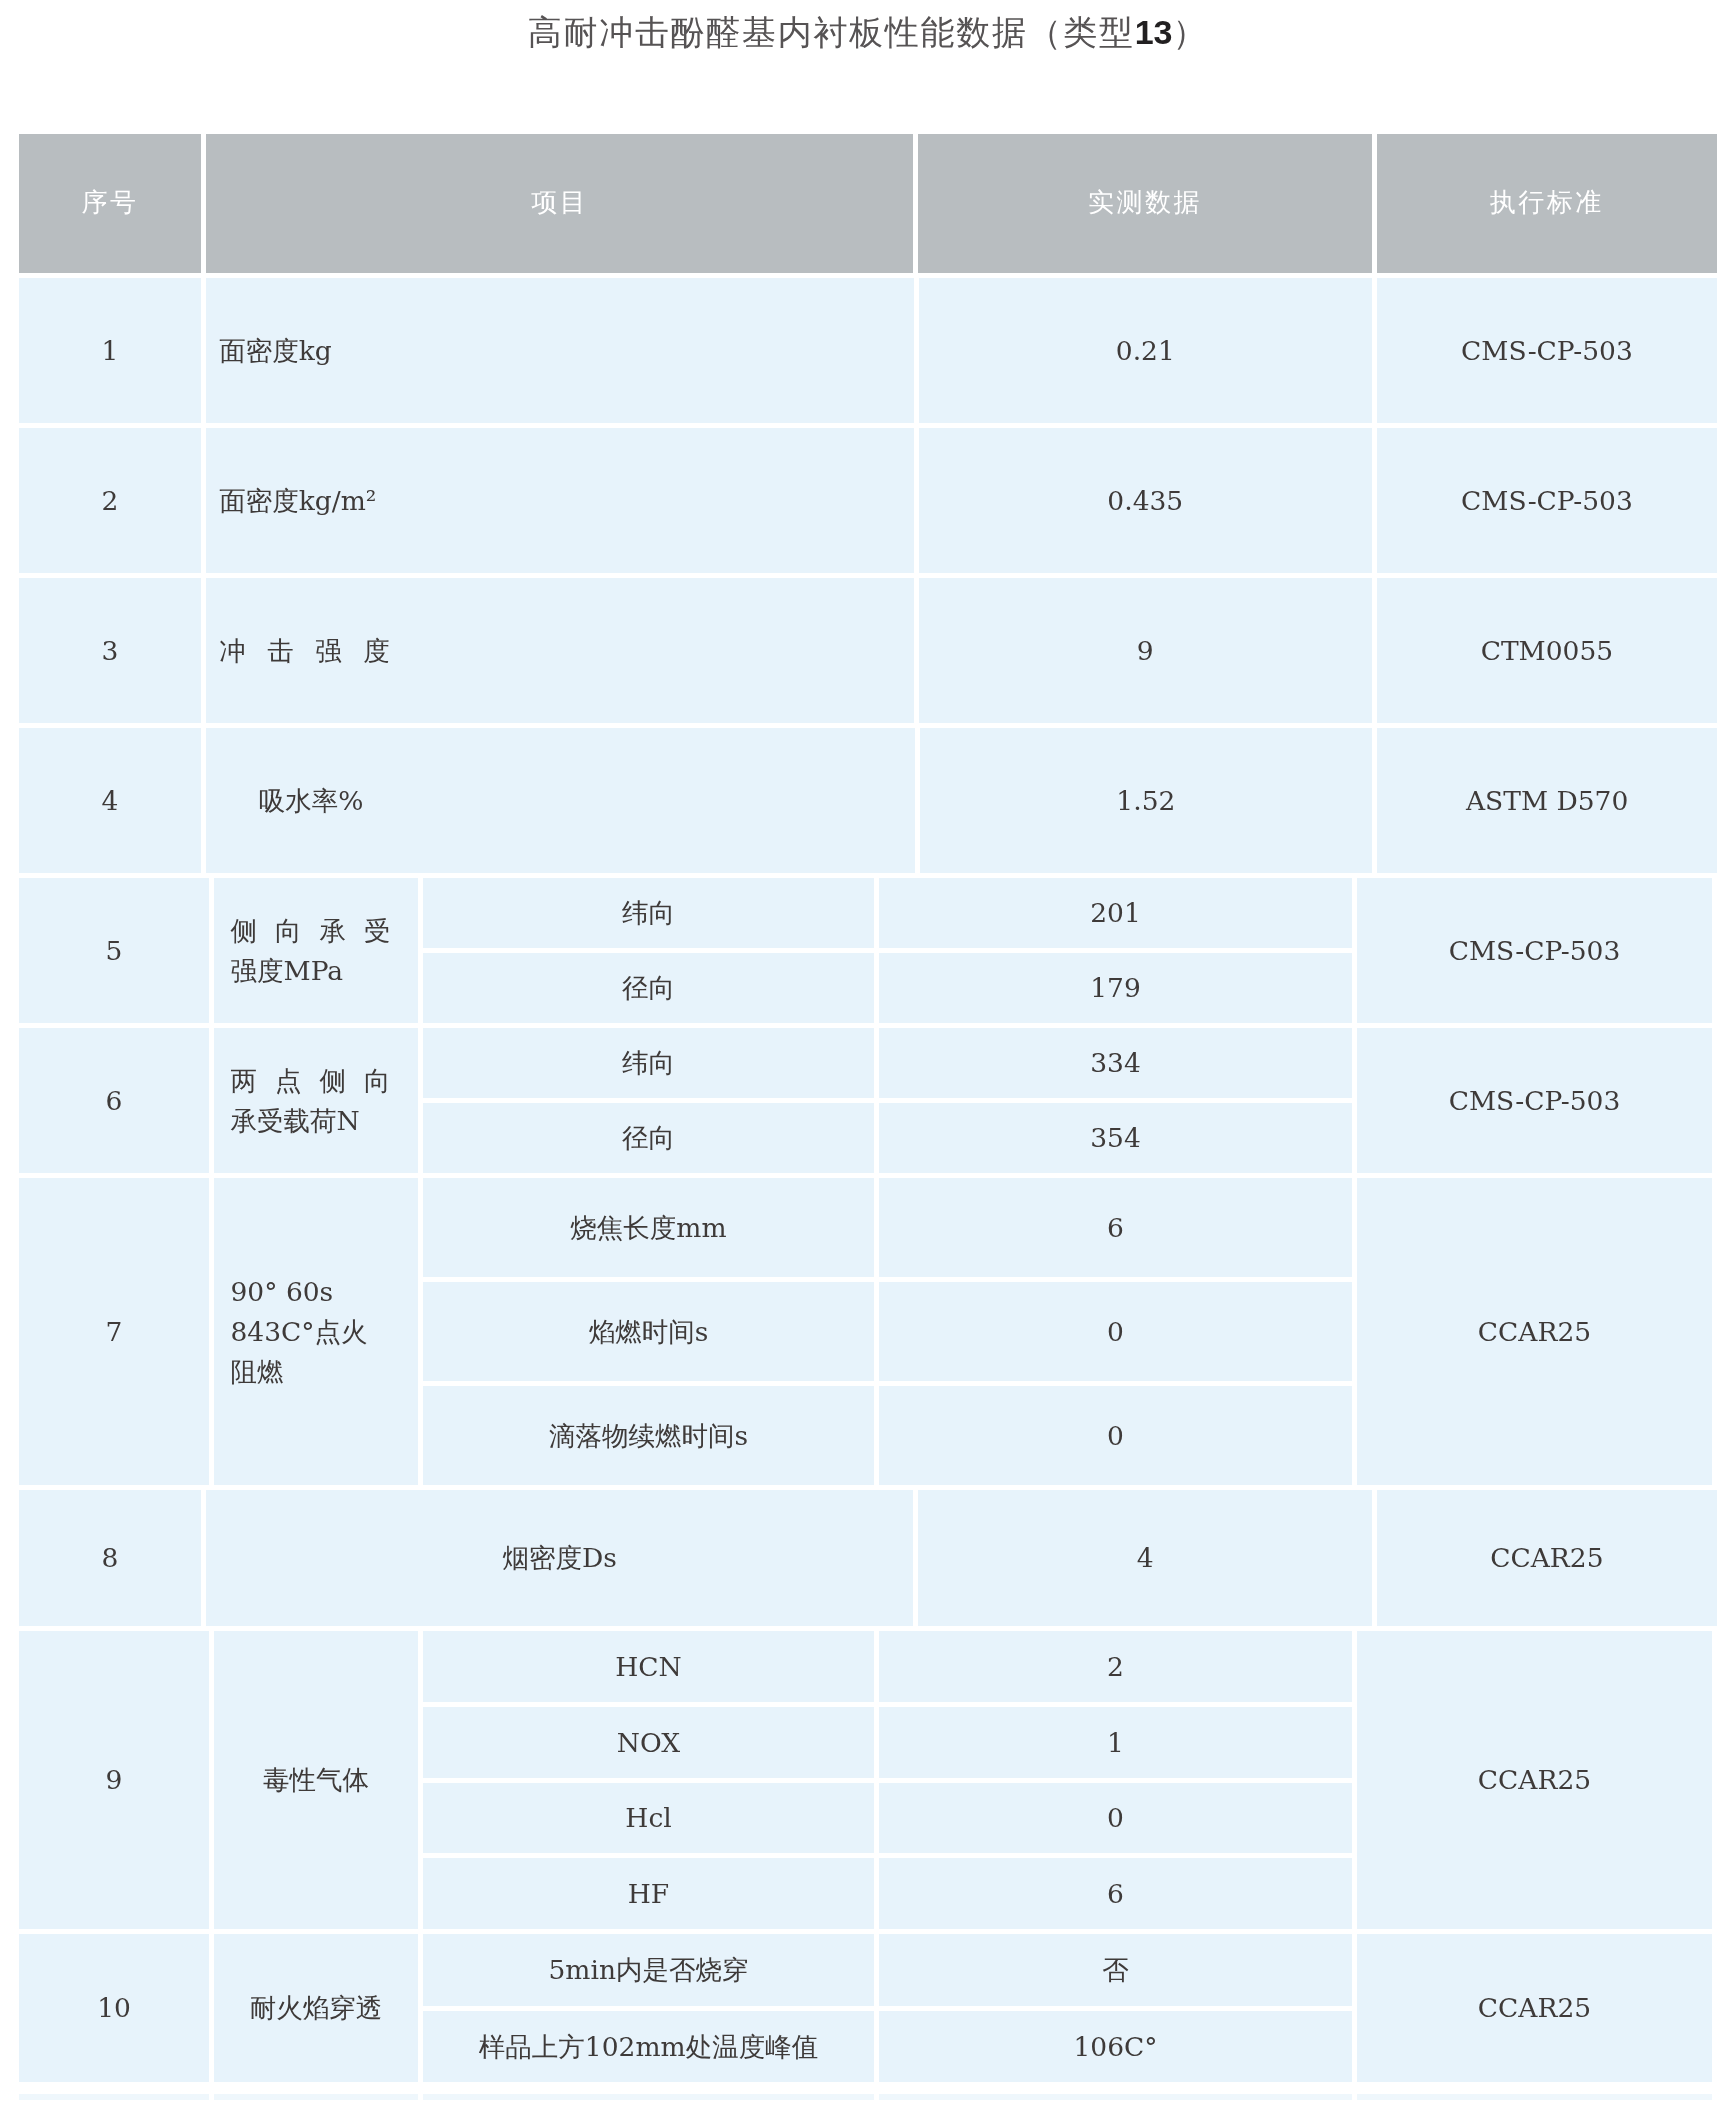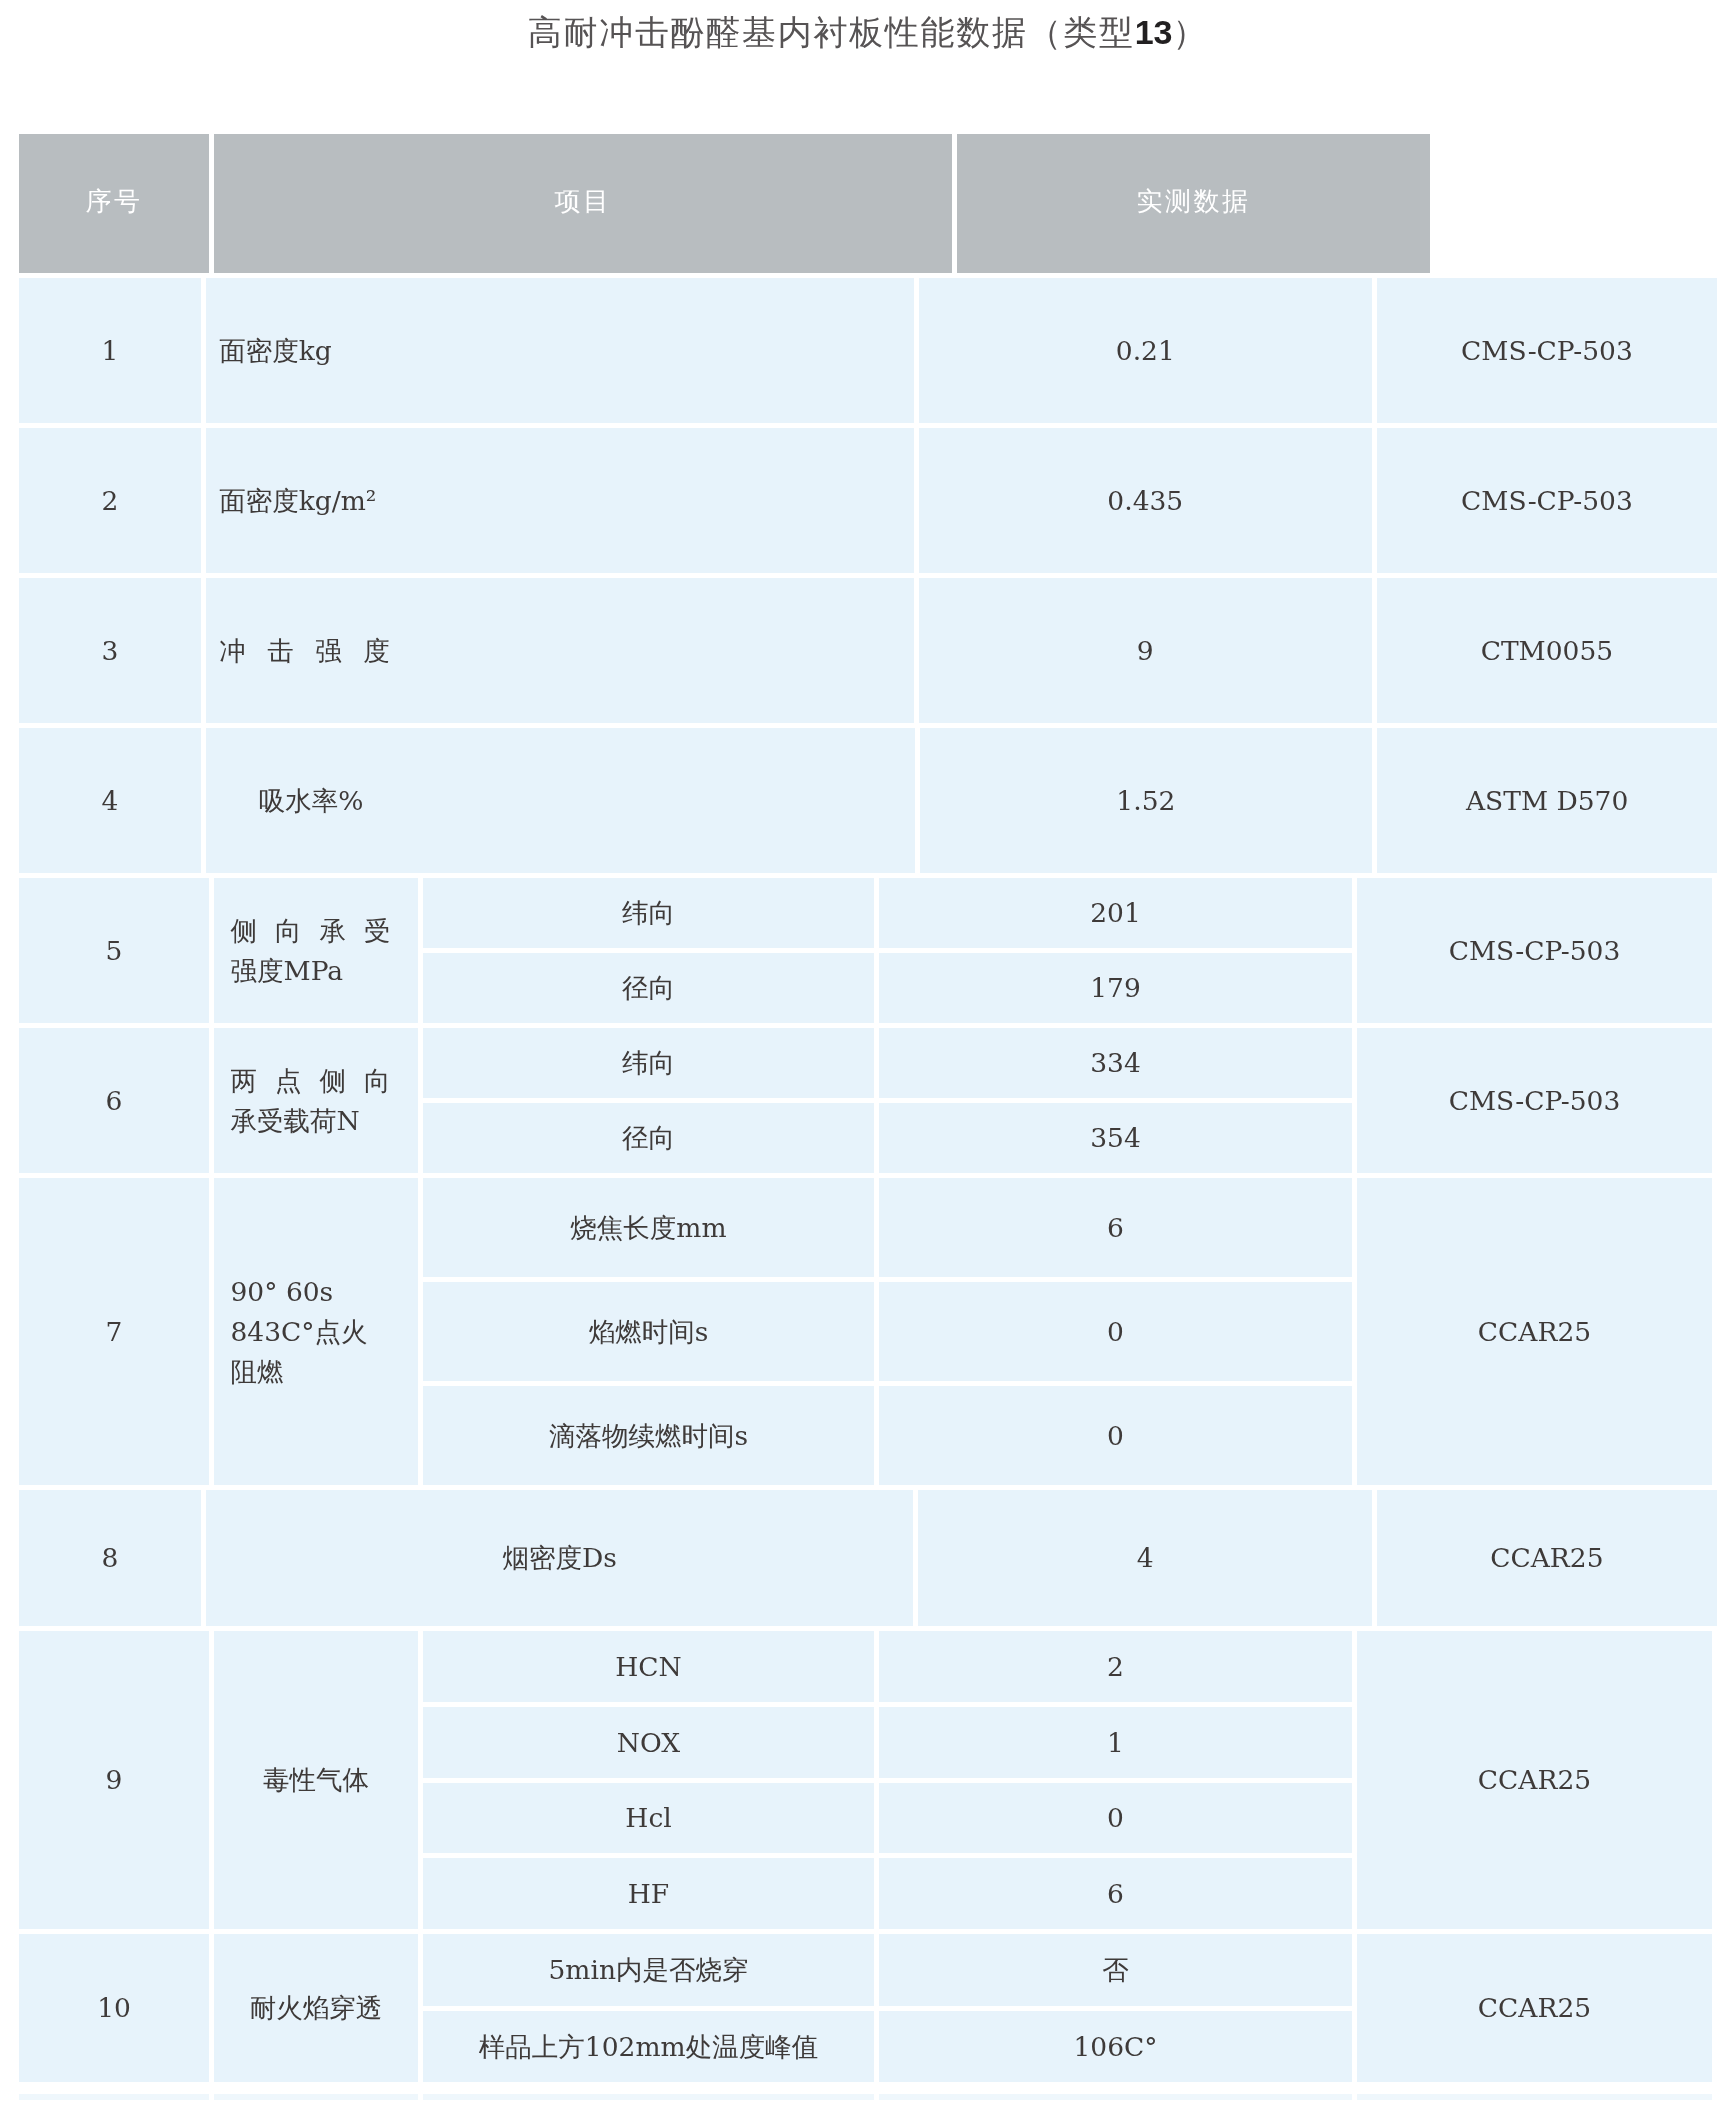--- a/index.html
+++ b/index.html
@@ -21,21 +21,21 @@
   .row{display:flex;align-items:stretch;margin-top:5px;}
   .row:first-child{margin-top:0;}
   .cell{
     background:#e7f3fb;box-sizing:border-box;
     display:flex;align-items:center;justify-content:center;
     font-size:26.5px;line-height:1.4;
   }
   
   .hdr .cell{
     background:#b8bdc0;color:#ffffff;
-    font-family:Liberation Mono, monospace;
+    font-family:Liberation Serif, serif;
     font-weight:300;font-size:26px;letter-spacing:2.5px;margin-top:14px;
   }
   
   .c-no  {width:190px;}
   .c-item{width:738px;margin-left:5px;}
   .c-main{width:204px;margin-left:5px;}
   .c-sub {width:451px;}
   .c-data{width:473px;margin-left:5px;}
   .c-std {width:355px;margin-left:5px;}
   .subcol{width:929px;margin-left:5px;display:flex;flex-direction:column;}
@@ -66,20 +66,21 @@
 <body>
 
 <div class="title"><span>高耐冲击酚醛基内衬板性能数据（类型</span><span class="num">13</span><span>）</span></div>
 
 <div class="tbl">
 
   <div class="row hdr h-hdr">
     <div class="cell c-no">序号</div>
     <div class="cell c-item">项目</div>
     <div class="cell c-data">实测数据</div>
+    <div class="cell c-std">执行标准</div>
   </div>
 
   <div class="row h-std">
     <div class="cell c-no">1</div>
     <div class="cell c-item al">面密度kg</div>
     <div class="cell c-data">0.21</div>
     <div class="cell c-std">CMS-CP-503</div>
   </div>
 
   <div class="row h-std">

